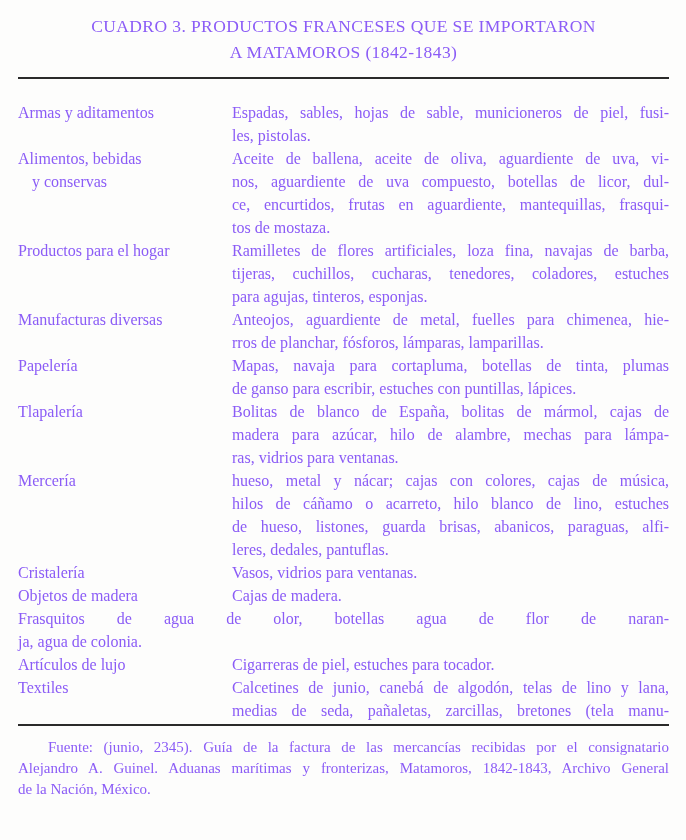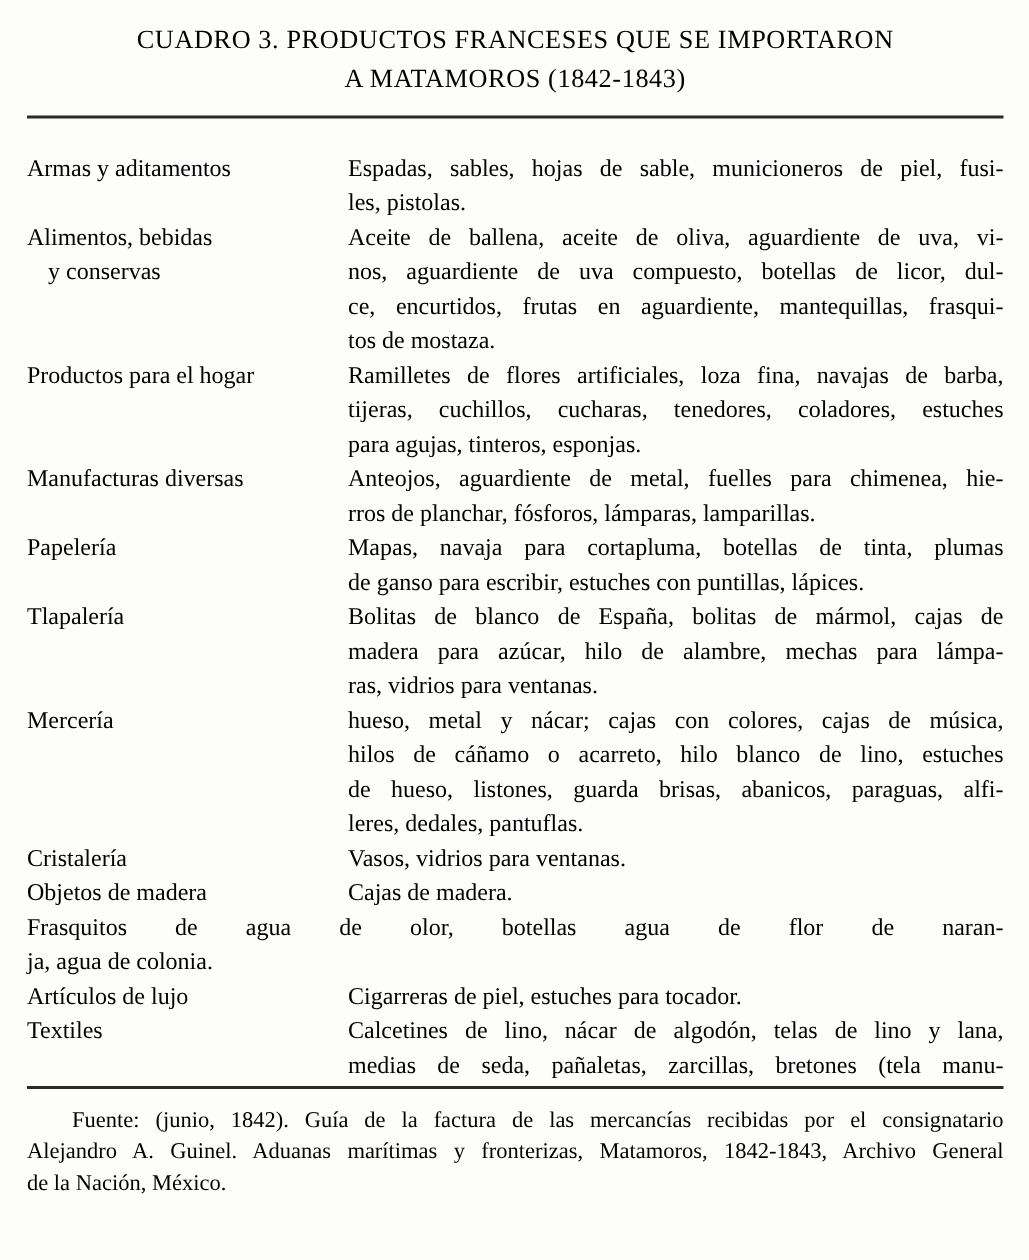--- a/index.html
+++ b/index.html
@@ -9,21 +9,21 @@
   }
   .page {
     position: relative;
     box-sizing: border-box;
     width: 686px;
     height: 840px;
     padding: 10px 17px 0 18px;
     overflow: hidden;
     background: #fdfdfc;
     font-family: "Liberation Serif", "DejaVu Serif", serif;
-    color: #000000;
+    color: #8b5cf6;
     -webkit-font-smoothing: antialiased;
   }
   .title {
     margin-top: 3px;
     text-align: center;
     font-size: 17.5px;
     line-height: 26px;
     letter-spacing: 0.4px;
     font-weight: 400;
   }
@@ -172,24 +172,24 @@
         </div>
         <div class="desc">
           <div class="desc-line">Cigarreras de piel, estuches para tocador.</div>
         </div>
       </div>
       <div class="row">
         <div class="cat">
           <div class="cat-line">Textiles</div>
         </div>
         <div class="desc">
-          <div class="desc-line just">Calcetines de lino, nácar de algodón, telas de lino y lana,</div>
+          <div class="desc-line just">Calcetines de junio, canebá de algodón, telas de lino y lana,</div>
           <div class="desc-line just">medias de seda, pañaletas, zarcillas, bretones (tela manu-</div>
         </div>
       </div>
     </div>
   <div class="rule rule-bottom"></div>
   <div class="source">
-      <div class="src-line first just">Fuente: (junio, 1842). Guía de la factura de las mercancías recibidas por el consignatario</div>
+      <div class="src-line first just">Fuente: (junio, 2345). Guía de la factura de las mercancías recibidas por el consignatario</div>
       <div class="src-line just">Alejandro A. Guinel. Aduanas marítimas y fronterizas, Matamoros, 1842-1843, Archivo General</div>
       <div class="src-line">de la Nación, México.</div>
     </div>
 </div>
 
 </body></html>

